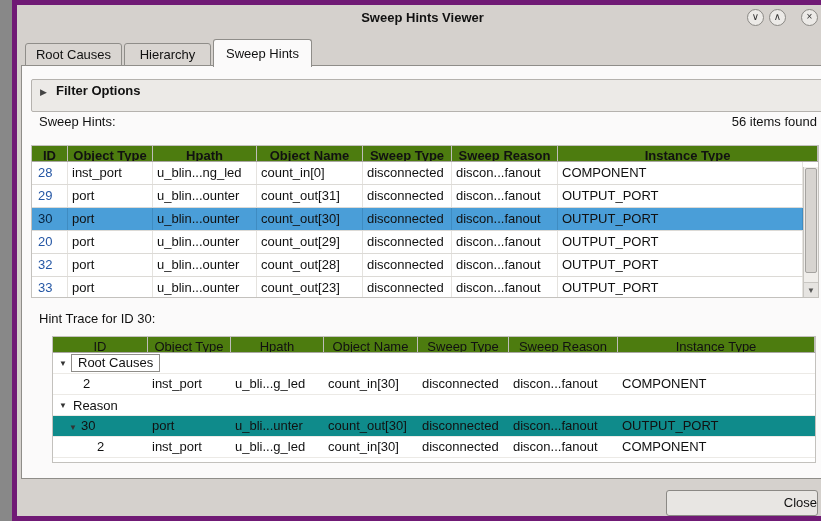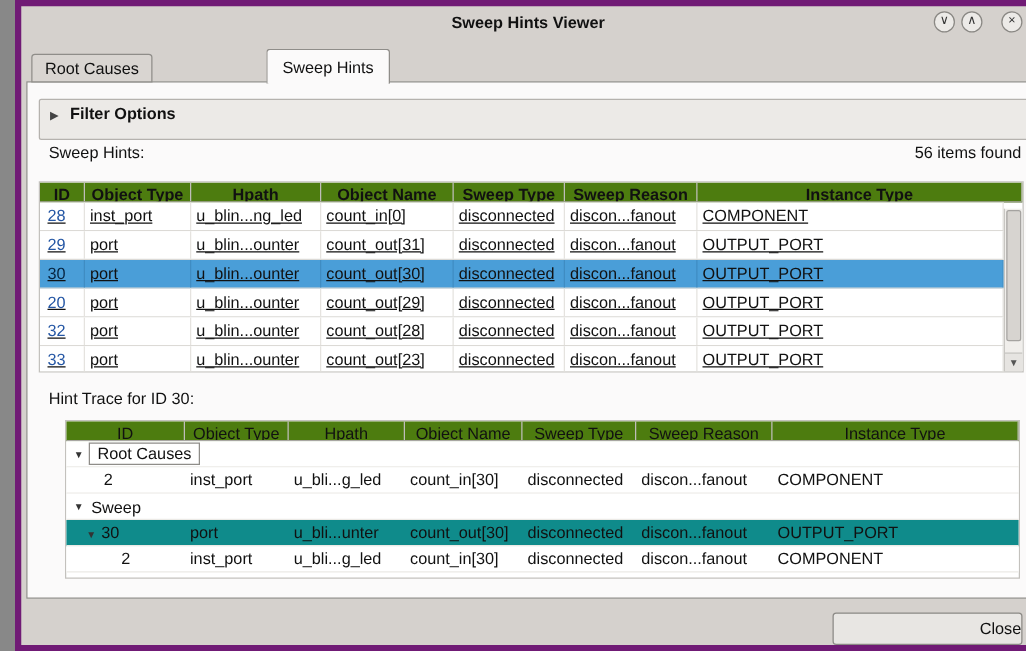--- a/index.html
+++ b/index.html
@@ -48,21 +48,21 @@
   .items-found { position: absolute; right: 16px; top: 48px; }
   .lbl-trace { top: 245px; }
   
   .tbl { position: absolute; background: #fff; border: 1px solid #c3c1bd; overflow: hidden; }
   .t1 { left: 9px; top: 79px; width: 788px; height: 153px; }
   .t2 { left: 30px; top: 270px; width: 764px; height: 127px; }
   .thead { display: flex; height: 16px; background: #4d7c0f; border-bottom: 1px solid #a9a7a3; font-weight: bold; }
   .th { border-right: 1px solid #bfbdb9; text-align: center; line-height: 20px; overflow: hidden; white-space: nowrap; cursor: pointer; }
   .trow { display: flex; height: 23px; border-bottom: 1px solid #dcdad6; background: #fff; cursor: pointer; }
   .td { border-right: 1px solid #e5e3df; padding: 0 4px; line-height: 22px; overflow: hidden; white-space: nowrap; }
-  .t1 .trow { width: calc(100% - 15px); text-decoration: underline; }
+  .t1 .trow { width: calc(100% - 15px); }
   .t1 .c0 { width: 36px; } .t1 .c1 { width: 85px; } .t1 .c2 { width: 104px; }
   .t1 .c3 { width: 106px; } .t1 .c4 { width: 89px; } .t1 .c5 { width: 106px; } .t1 .c6 { flex: 1; }
   .id-cell { color: #2456a4; padding-left: 6px; }
   .sel-blue { background: #4a9ed8; }
   .sel-blue .td { border-right-color: #3f8cc2; border-bottom-color: #3f8cc2; }
   .sel-blue .id-cell { color: #06233f; }
   
   .vscroll { position: absolute; right: 0; top: 21px; bottom: 0; width: 15px; background: #f0eeeb; border-left: 1px solid #c8c6c2; }
   .vthumb { position: absolute; left: 1px; right: 1px; top: 1px; height: 105px; background: #d7d4d0; border: 1px solid #a5a3a0; border-radius: 2px; cursor: pointer; }
   .varrow { position: absolute; left: 0; right: 0; bottom: 0; height: 15px; background: #e6e4e1; border-top: 1px solid #c8c6c2; font-size: 8px; text-align: center; line-height: 15px; color: #555; cursor: pointer; }
@@ -95,20 +95,21 @@
 <div class="app">
 
   <div class="titlebar">
     <div class="title-text">Sweep Hints Viewer</div>
     <div class="win-btn btn-shade"><span>∨</span></div>
     <div class="win-btn btn-unshade"><span>∧</span></div>
     <div class="win-btn btn-close"><span>×</span></div>
   </div>
 
   <div class="tab tab1">Root Causes</div>
+  <div class="tab tab2">Hierarchy</div>
   <div class="tab tab-active">Sweep Hints</div>
 
   <div class="panel">
 
     <div class="filterbar">
       <span class="expander">▶</span><span class="fl-label">Filter Options</span>
     </div>
 
     <div class="section-label lbl-sweep">Sweep Hints:</div>
     <div class="items-found">56 items found</div>
@@ -208,21 +209,21 @@
         <div class="td c1">inst_port</div>
         <div class="td c2">u_bli...g_led</div>
         <div class="td c3">count_in[30]</div>
         <div class="td c4">disconnected</div>
         <div class="td c5">discon...fanout</div>
         <div class="td c6">COMPONENT</div>
       </div>
 
       <div class="group-row">
         <span class="caret">▼</span>
-        <span class="group-label">Sweep</span>
+        <span class="group-label">Reason</span>
       </div>
 
       <div class="trow sel-teal">
         <div class="td c0 ind-b"><span class="caret">▼</span><span>30</span></div>
         <div class="td c1">port</div>
         <div class="td c2">u_bli...unter</div>
         <div class="td c3">count_out[30]</div>
         <div class="td c4">disconnected</div>
         <div class="td c5">discon...fanout</div>
         <div class="td c6">OUTPUT_PORT</div>

